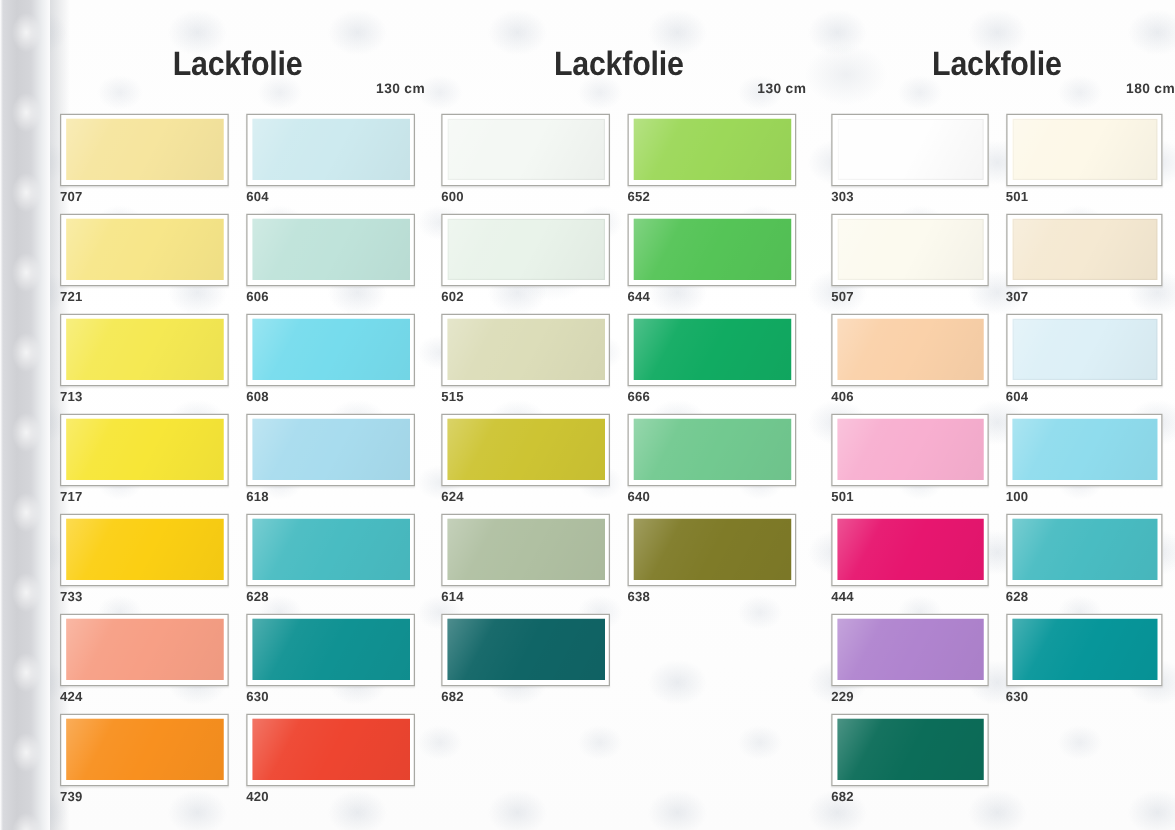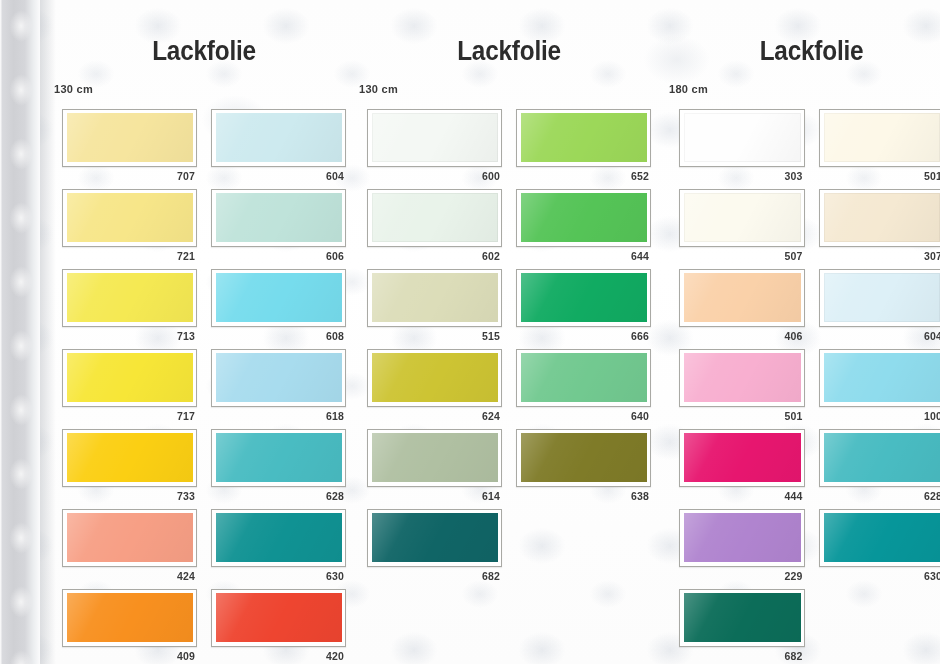--- a/index.html
+++ b/index.html
@@ -39,42 +39,41 @@
     position:absolute;left:4px;top:0;width:34px;height:100%;
     background-image:radial-gradient(ellipse 16px 22px at 17px 26px, rgba(255,255,255,0.75) 0%, rgba(255,255,255,0) 72%);
     background-size:34px 64px;
   }
   #gutter-edge{
     position:absolute;left:40px;top:0;width:16px;height:664px;
     background:linear-gradient(90deg,rgba(180,184,190,0.45) 0%, rgba(255,255,255,0) 100%);
   }
 
   
-  .page{position:absolute;top:0;height:644px;padding-left:14px;}
+  .page{position:absolute;top:0;height:644px;}
   #page-0{left:40px;width:300px;}
   #page-1{left:345px;width:300px;}
   #page-2{left:655px;width:285px;}
 
   .page-title{
     text-align:center;
     font-size:27px;
     font-weight:700;
     color:#2c2c2c;
     letter-spacing:-0.2px;
     font-family:"Liberation Sans", sans-serif;
     margin-top:38px;
     line-height:1;
     transform:scaleX(0.90);
   }
   .page-width{
-    text-align:left;
+    text-align:right;
     font-size:11px;
     font-weight:700;
     color:#3a3a3a;
-    margin-top:18px;
     letter-spacing:0.3px;
   }
 
   .grid{
     margin-top:14px;
     display:grid;
     grid-template-columns:1fr 1fr;
     column-gap:14px;
     row-gap:4px;
     padding:0 8px;
@@ -96,21 +95,20 @@
     overflow:hidden;
   }
   
   .chip::after{
     content:"";position:absolute;inset:0;
     background:linear-gradient(118deg, rgba(255,255,255,0.26) 0%, rgba(255,255,255,0.04) 26%, rgba(255,255,255,0) 52%, rgba(0,0,0,0.035) 100%);
     pointer-events:none;
   }
   .chip.pale{ box-shadow:inset 0 0 0 1px rgba(0,0,0,0.045); }
   .code{
-    text-align:right;
     font-size:10.5px;
     font-weight:700;
     color:#3b3b3b;
     padding:3px 2px 0 0;
     letter-spacing:0.2px;
     height:15px;
     line-height:12px;
   }
   
   #page-2 .grid{column-gap:14px;padding:0 10px;}
@@ -198,21 +196,21 @@
       <div class="cell">
         <div class="chip-frame">
           <div class="chip" style="background: rgb(16, 146, 147);"></div>
         </div>
         <div class="code">630</div>
       </div>
       <div class="cell">
         <div class="chip-frame">
           <div class="chip" style="background: rgb(248, 144, 31);"></div>
         </div>
-        <div class="code">409</div>
+        <div class="code">739</div>
       </div>
       <div class="cell">
         <div class="chip-frame">
           <div class="chip" style="background: rgb(238, 69, 48);"></div>
         </div>
         <div class="code">420</div>
       </div>
     </div>
   </div>
 <div class="page" id="page-1">

